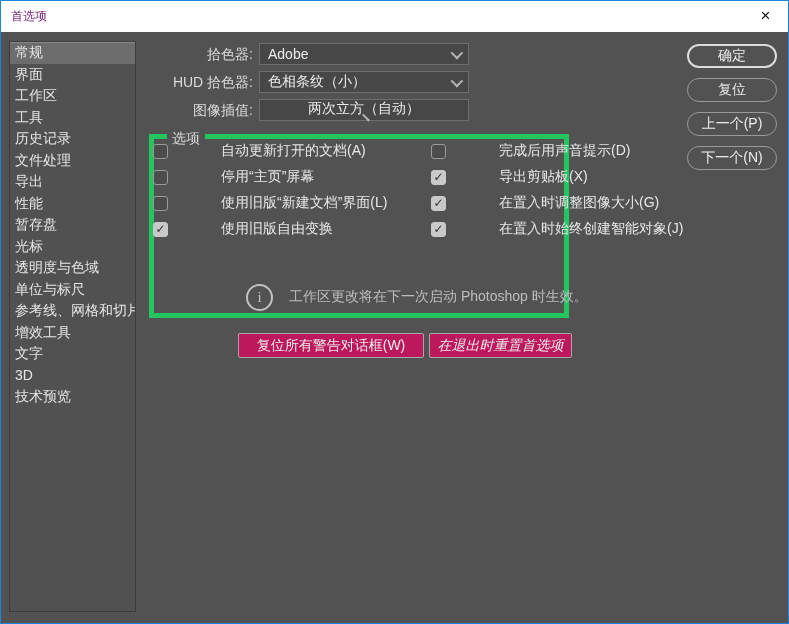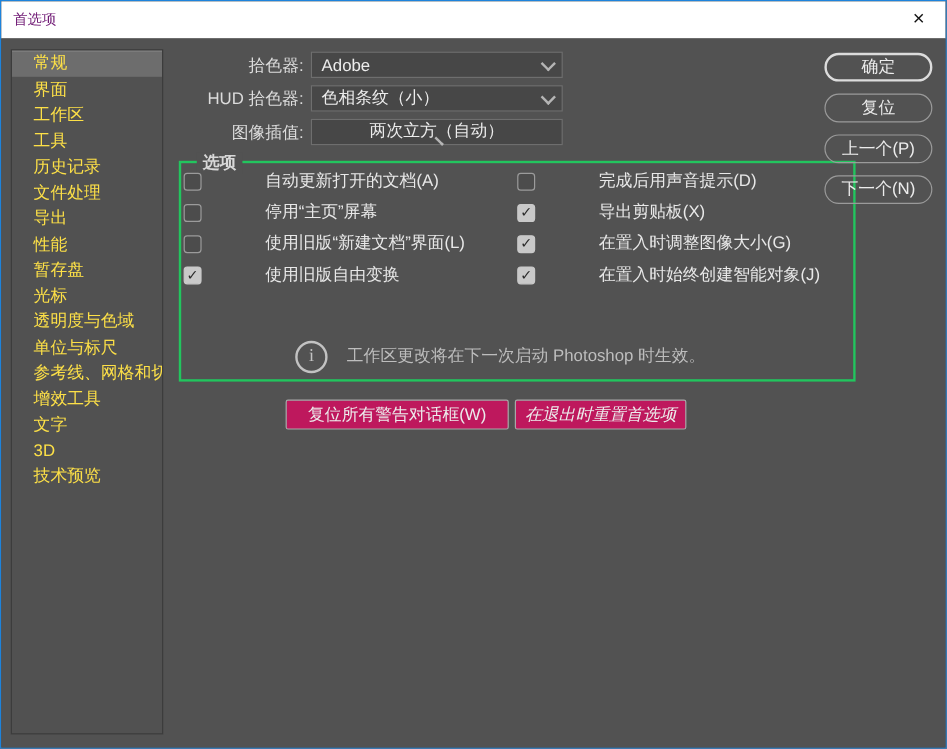--- a/index.html
+++ b/index.html
@@ -3,30 +3,30 @@
 <meta charset="utf-8">
 <style>
   html,body{margin:0;padding:0;background:#9a9a9a;font-family:"Liberation Sans","DejaVu Sans",sans-serif;}
   .window{position:relative;width:789px;height:624px;box-sizing:border-box;border:1px solid #1d83dc;background:#525252;overflow:hidden;}
   .titlebar{position:absolute;left:0;top:0;width:100%;height:31px;background:#ffffff;display:flex;align-items:center;box-sizing:border-box;}
   .title{font-size:12px;color:#701a75;padding-left:10px;}
   .close-btn{position:absolute;right:0;top:0;width:45px;height:30px;display:flex;align-items:center;justify-content:center;font-size:17px;color:#111;cursor:default;}
   .content{position:absolute;left:0;top:31px;right:0;bottom:0;background:#525252;}
   
   .sidebar{position:absolute;left:8px;top:9px;width:127px;height:571px;border:1px solid #3c3c3c;background:#515151;box-sizing:border-box;overflow:hidden;}
-  .side-item{height:21.5px;line-height:21.5px;padding-left:18px;font-size:14px;color:#fde047;white-space:nowrap;cursor:default;}
+  .side-item{height:21.5px;line-height:21.5px;padding-left:5px;font-size:14px;color:#e5e5e5;white-space:nowrap;cursor:default;}
   .side-item.selected{background:#6d6d6d;box-shadow:inset 0 1px 0 #8a8a8a;}
   
   .dd-row{position:absolute;height:22px;display:flex;align-items:center;}
   .dd-label{position:absolute;left:140px;width:112px;text-align:right;font-size:14px;color:#dcdcdc;line-height:22px;}
   .dd-box{position:absolute;left:258px;width:210px;height:22px;background:#474747;border:1px solid #6e6e6e;box-sizing:border-box;display:flex;align-items:center;justify-content:space-between;padding:0 8px;cursor:default;}
   .dd-value{font-size:14px;color:#ececec;}
   .chev{width:7px;height:7px;border-right:2px solid #b5b5b5;border-bottom:2px solid #b5b5b5;transform:rotate(45deg) translateY(-2px);}
   
-  .groupbox{position:absolute;left:148px;top:102px;width:564px;height:184px;border:2px solid #22c55e;box-sizing:border-box;font-weight:bold;}
+  .groupbox{position:absolute;left:148px;top:102px;width:420px;height:184px;border:5px solid #22c55e;box-sizing:border-box;}
   .group-legend{position:absolute;top:-9px;left:13px;background:#525252;padding:0 5px;font-size:14px;color:#d8d8d8;}
   .cb-col{position:absolute;}
   .cb-row{display:flex;align-items:center;height:26px;cursor:default;gap:44px;}
   .cb{width:15px;height:15px;box-sizing:border-box;border:1px solid #9b9b9b;border-radius:3px;background:#4c4c4c;margin-right:9px;flex:0 0 auto;display:flex;align-items:center;justify-content:center;}
   .cb.checked{background:#c9c9c9;border-color:#c9c9c9;color:#2c2c2c;font-size:12px;font-weight:bold;line-height:1;}
   .cb-label{font-size:14px;color:#e8e8e8;white-space:nowrap;}
   
   .info-icon{position:absolute;left:245px;top:252px;width:23px;height:23px;border:2px solid #c2c2c2;border-radius:50%;display:flex;align-items:center;justify-content:center;color:#c2c2c2;font-size:15px;font-family:"Liberation Serif",serif;}
   .info-text{position:absolute;left:288px;top:256px;font-size:14px;color:#bdbdbd;white-space:nowrap;}
   

